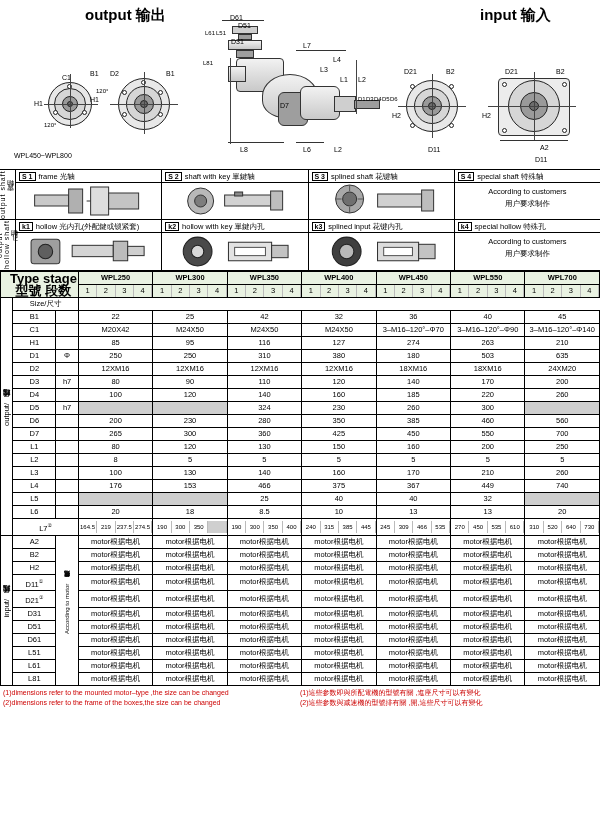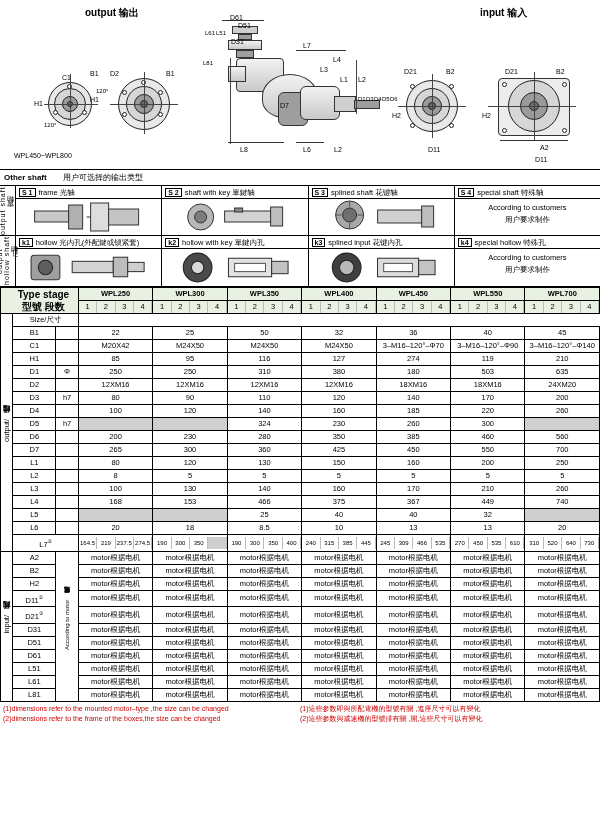--- a/index.html
+++ b/index.html
@@ -10,21 +10,21 @@
     font-family:"Liberation Sans", sans-serif;
     font-size:8px;
     color:#000;
     position:relative;
     overflow:hidden;
   }
   .page { position:relative; width:600px; height:833px; }
 
   
   .top { position:relative; height:170px; border-bottom:1px solid #000; }
-  .lbl { position:absolute; font-size:10px; font-weight:bold; }
+  .lbl { position:absolute; font-size:15px; font-weight:bold; }
   .tiny { position:absolute; font-size:6px; }
   .tiny7 { position:absolute; font-size:7px; }
 
   .circle { border-radius:50%; border:1px solid #222; position:absolute; }
   .flange-outer { background:#e8e8e8; }
   .flange-mid { background:#d6d6d6; }
   .hub { background:#9a9a9a; }
 
   .vline { position:absolute; border-left:1px solid #444; }
   .hline { position:absolute; border-top:1px solid #444; }
@@ -193,24 +193,20 @@
       <div class="tiny7" style="left:482px; top:112px;">H2</div>
       <div class="vline" style="left:534px; top:72px; height:68px;"></div>
       <div class="hline" style="left:488px; top:106px; width:88px;"></div>
       <div class="tiny7" style="left:540px; top:144px;">A2</div>
       <div class="tiny7" style="left:535px; top:156px;">D11</div>
       <div class="dimline" style="left:500px; top:140px; width:68px;"></div>
     </div>
   </div>
 
   <div class="othershaft">
-    <div class="os-head">
-      <span>Other shaft</span>
-      <span class="zh">用户可选择的输出类型</span>
-    </div>
 
     <div class="os-row">
       <div class="os-side">
         <span>output shaft  實  軸</span>
       </div>
 
       <div class="os-cell">
         <div class="cap"><b>S 1</b><span>frame 光轴</span></div>
         <div class="os-art">
           <svg width="100%" height="100%" viewBox="0 0 120 36" preserveAspectRatio="xMidYMid meet">
@@ -320,21 +316,21 @@
         <col style="width:66px">
         <col style="width:66px">
         <col style="width:66px">
       <col style="width:66px">
         <col style="width:66px">
         <col style="width:66px">
     </colgroup>
     <tbody id="tbody-main">
         <tr class="grp-head">
           <td rowspan="2" colspan="3">
-            <div style="font-size:10px;padding-left:8px;">Type stage<br>型號 段数</div>
+            <div style="font-size:13px;padding-left:8px;">Type stage<br>型號 段数</div>
           </td>
           <td>WPL250</td>
           <td>WPL300</td>
           <td>WPL350</td>
           <td>WPL400</td>
           <td>WPL450</td>
           <td>WPL550</td>
           <td>WPL700</td>
         </tr>
         <tr class="sub-head">
@@ -397,21 +393,21 @@
         </tr>
         <tr>
           <td class="sidelbl" rowspan="18"><span>output/輸出端尺寸</span></td>
           <td colspan="2" class="grp-head" style="height:13px">Size/尺寸</td>
         </tr>
         <tr>
           <td class="rowlbl">B1</td>
           <td class="rowlbl"></td>
           <td class="lcell tinycell">22</td>
           <td class="lcell tinycell">25</td>
-          <td class="lcell tinycell">50</td>
+          <td class="lcell tinycell">42</td>
           <td class="lcell tinycell">32</td>
           <td class="lcell tinycell">36</td>
           <td class="lcell tinycell">40</td>
           <td class="lcell tinycell">45</td>
         </tr>
         <tr>
           <td class="rowlbl">C1</td>
           <td class="rowlbl"></td>
           <td class="lcell tinycell">M20X42</td>
           <td class="lcell tinycell">M24X50</td>
@@ -422,21 +418,21 @@
           <td class="lcell tinycell">3–M16–120°–Φ140</td>
         </tr>
         <tr>
           <td class="rowlbl">H1</td>
           <td class="rowlbl"></td>
           <td class="lcell tinycell">85</td>
           <td class="lcell tinycell">95</td>
           <td class="lcell tinycell">116</td>
           <td class="lcell tinycell">127</td>
           <td class="lcell tinycell">274</td>
-          <td class="lcell tinycell">119</td>
+          <td class="lcell tinycell">263</td>
           <td class="lcell tinycell">210</td>
         </tr>
         <tr>
           <td class="rowlbl">D1</td>
           <td class="rowlbl">Φ</td>
           <td class="lcell tinycell">250</td>
           <td class="lcell tinycell">250</td>
           <td class="lcell tinycell">310</td>
           <td class="lcell tinycell">380</td>
           <td class="lcell tinycell">180</td>
@@ -538,21 +534,21 @@
           <td class="lcell tinycell">130</td>
           <td class="lcell tinycell">140</td>
           <td class="lcell tinycell">160</td>
           <td class="lcell tinycell">170</td>
           <td class="lcell tinycell">210</td>
           <td class="lcell tinycell">260</td>
         </tr>
         <tr>
           <td class="rowlbl">L4</td>
           <td class="rowlbl"></td>
-          <td class="lcell tinycell">168</td>
+          <td class="lcell tinycell">176</td>
           <td class="lcell tinycell">153</td>
           <td class="lcell tinycell">466</td>
           <td class="lcell tinycell">375</td>
           <td class="lcell tinycell">367</td>
           <td class="lcell tinycell">449</td>
           <td class="lcell tinycell">740</td>
         </tr>
         <tr>
           <td class="rowlbl">L5</td>
           <td class="rowlbl"></td>

